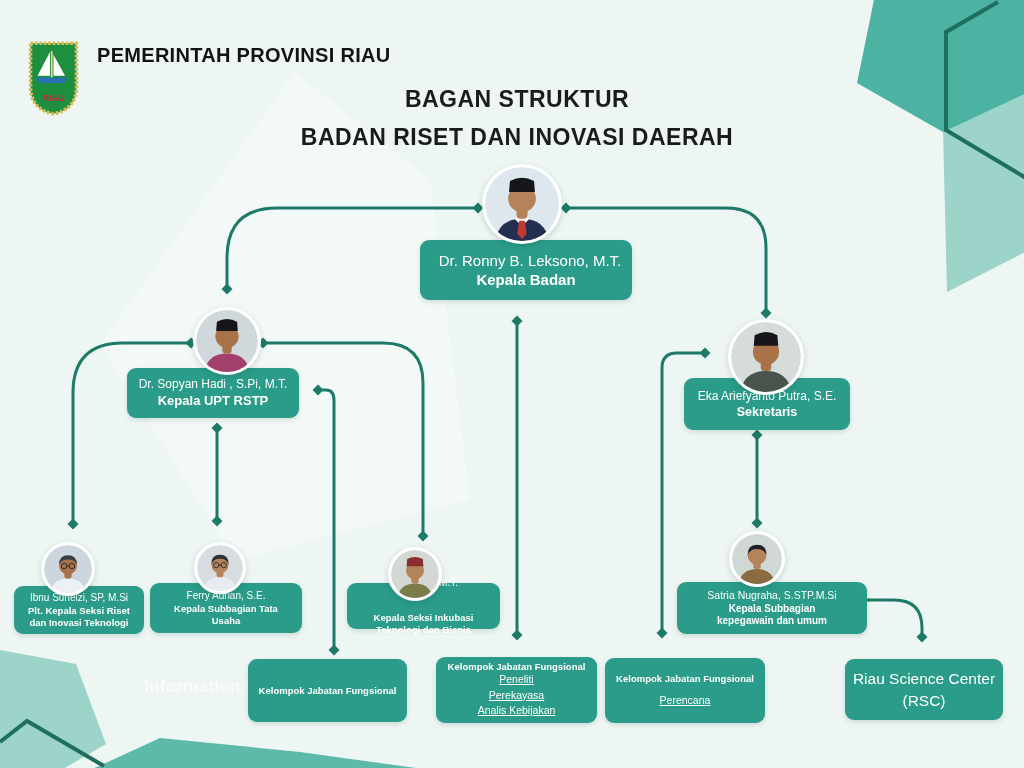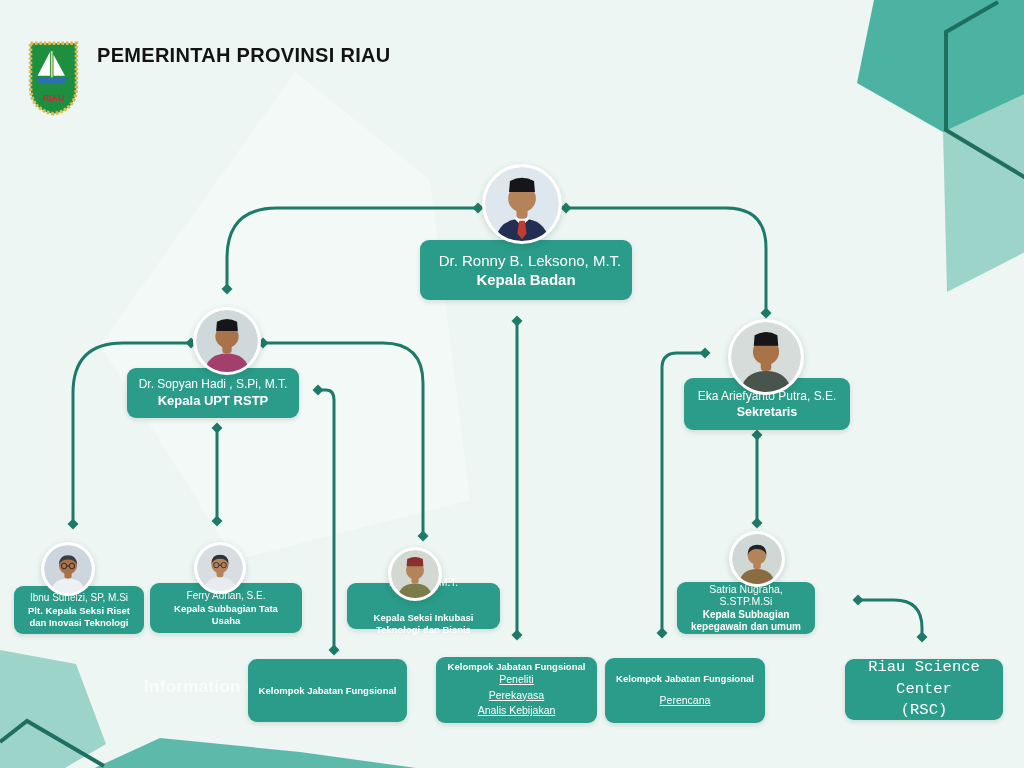--- a/index.html
+++ b/index.html
@@ -63,20 +63,24 @@
   <svg class="logo" viewBox="0 0 60 86">
     <path d="M4,3 H56 V52 Q56,78 30,83 Q4,78 4,52 Z" fill="#1d8f3e" stroke="#dcba52" stroke-width="4" stroke-dasharray="3 2"></path>
     <line x1="28" y1="12" x2="28" y2="42" stroke="#e8d98a" stroke-width="2"></line>
     <path d="M26,13 L26,40 L12,40 Z" fill="#ffffff"></path>
     <path d="M30,16 L30,40 L43,40 Z" fill="#ffffff"></path>
     <path d="M10,42 H46 L42,48 H14 Z" fill="#2b6fb4"></path>
     <text x="30" y="69" text-anchor="middle" font-size="10" font-weight="bold" fill="#c8273d">RIAU</text>
   </svg>
   <div class="org-name">PEMERINTAH PROVINSI RIAU</div>
 
+  <div class="title-block">
+    <div class="title-line1">BAGAN STRUKTUR</div>
+    <div class="title-line2">BADAN RISET DAN INOVASI DAERAH</div>
+  </div>
 
   <svg class="connectors" width="1024" height="768">
     <g stroke="#1e7a68" stroke-width="3" fill="none" stroke-linecap="round">
       <path d="M478,208 H277 Q227,208 227,258 V289"></path>
       <path d="M566,208 H726 Q766,208 766,248 V313"></path>
       <path d="M517,321 V635"></path>
       <path d="M191,343 H123 Q73,343 73,393 V524"></path>
       <path d="M263,343 H383 Q423,343 423,383 V536"></path>
       <path d="M217,428 V521"></path>
       <path d="M318,390 H326 Q334,390 334,400 V650"></path>
@@ -222,21 +226,21 @@
   <div>
     <div class="photo" style="left:729px;top:531px;width:56px;height:56px;">
         <svg viewBox="0 0 80 80" width="100%" height="100%">
           <circle cx="40" cy="40" r="40" fill="#cfd8d4"></circle>
           <path d="M10,84 Q13,56 40,56 Q67,56 70,84 Z" fill="#8a6c40"></path>
           <rect x="34" y="44" width="12" height="12" rx="4" fill="#b5835a"></rect>
           <circle cx="40" cy="34" r="15" fill="#b5835a"></circle>
           <path d="M25,33 Q25,17 40,17 Q55,17 55,33 Q51,24 40,24 Q29,24 25,33 Z" fill="#1f2327"></path>
         </svg>
       </div>
-    <div class="pbox" style="left:677px;top:582px;width:138px;height:52px;">
+    <div class="pbox" style="left:677px;top:582px;width:190px;height:52px;">
       <div class="pname" style="font-size:10.5px;">Satria Nugraha, S.STP.M.Si</div>
       <div class="prole" style="font-size:10px;">Kepala Subbagian
 kepegawain dan umum</div>
     </div>
   </div>
 
   <div class="gbox" style="left:248px;top:659px;width:159px;height:63px;">
     <div class="gtitle">Kelompok Jabatan Fungsional</div>
   </div>
 
@@ -245,18 +249,18 @@
     <div class="gline">Peneliti</div>
     <div class="gline">Perekayasa</div>
     <div class="gline">Analis Kebijakan</div>
   </div>
 
   <div class="gbox" style="left:605px;top:658px;width:160px;height:65px;">
     <div class="gtitle">Kelompok Jabatan Fungsional</div>
     <div class="gline" style="margin-top:9px;">Perencana</div>
   </div>
 
-  <div class="gbox" style="left:845px;top:659px;width:158px;height:61px;font-family:Liberation Mono, monospace;">
+  <div class="gbox" style="left:845px;top:659px;width:158px;height:61px;">
     <div class="rline">Riau Science Center</div>
     <div class="rline">(RSC)</div>
   </div>
 
 </div>
 
 </body></html>

